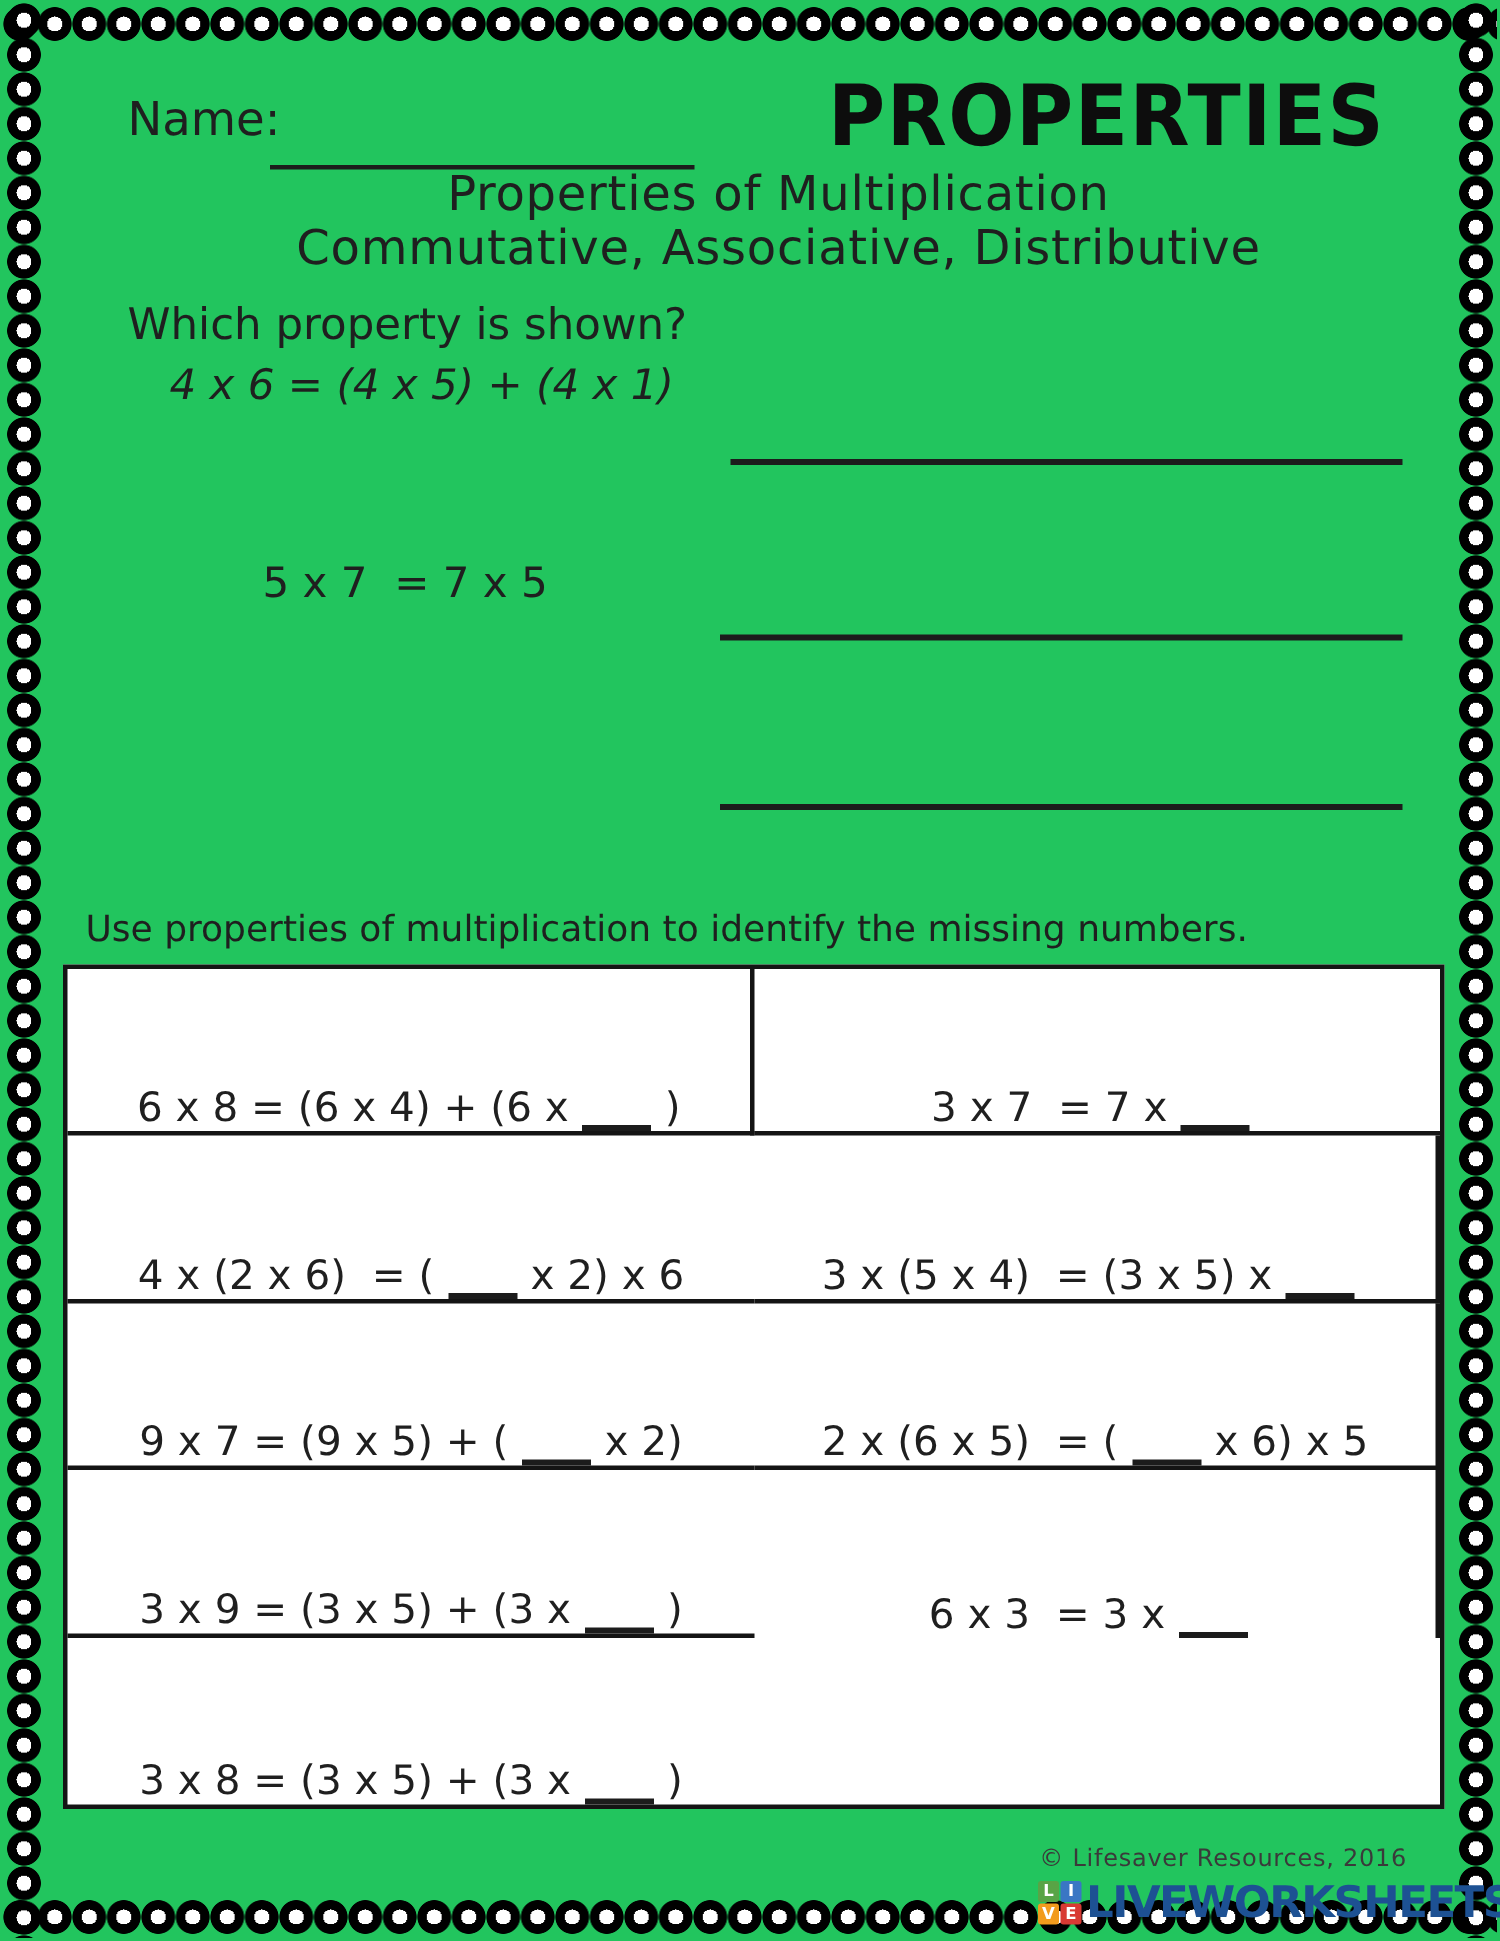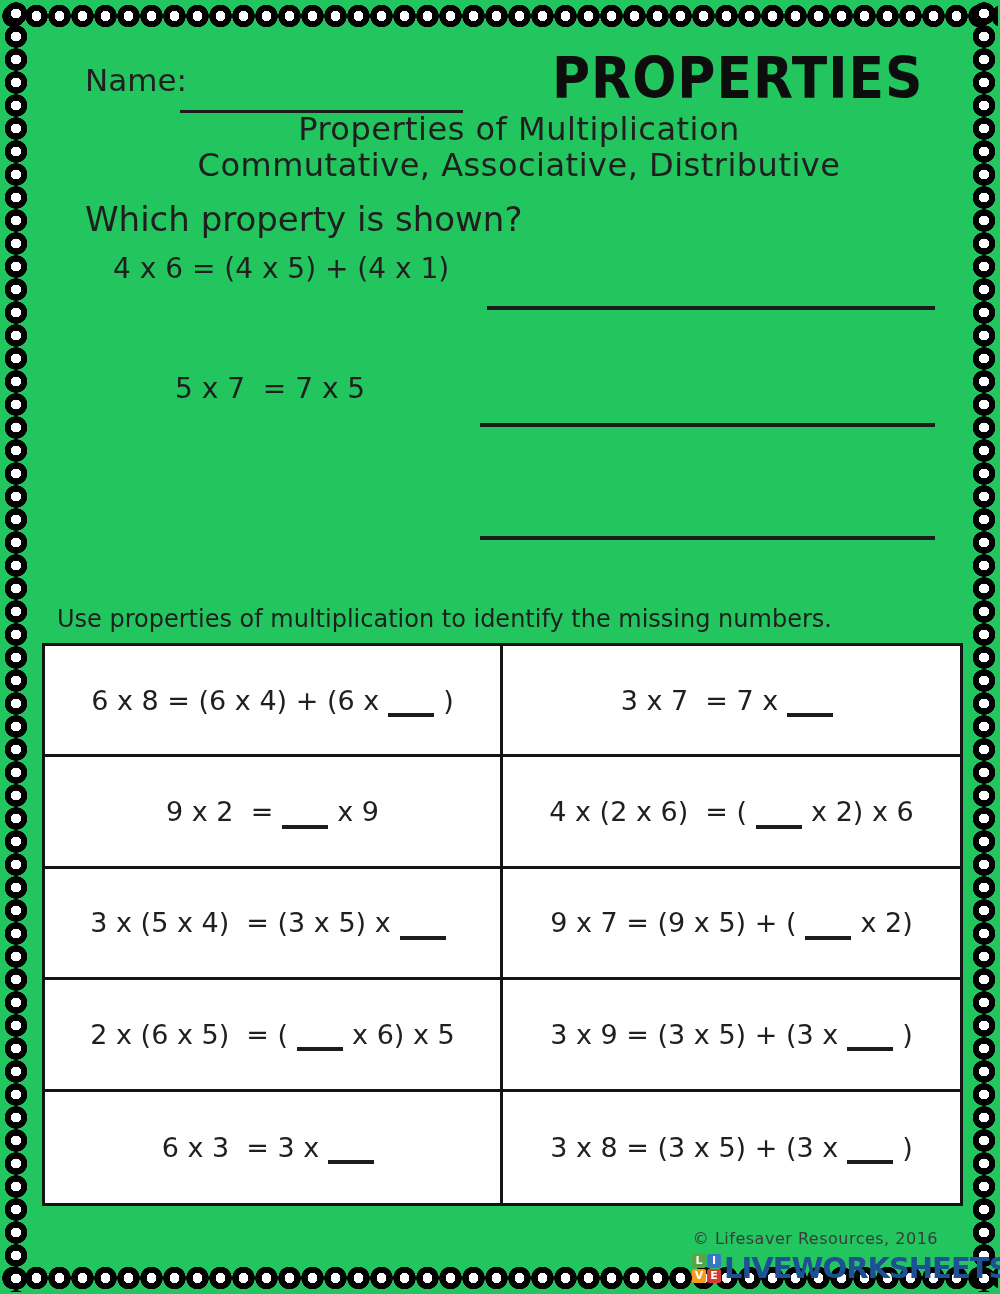--- a/index.html
+++ b/index.html
@@ -37,24 +37,24 @@
 
   .page-title {
     left:552px; top:46px; font-size:52px; font-weight:800;
     letter-spacing:1px; transform:scaleY(1.08); transform-origin:top left;
     color:#0d0d0d;
   }
   .subtitle { left:0; width:1000px; text-align:center; font-size:32px; letter-spacing:0.5px;margin-left:19px; }
   .subtitle-1 { top:110px; }
   .subtitle-2 { top:146px; }
 
-  .sec1-heading { left:85px; top:199px; font-size:34px; }
+  .sec1-heading { left:85px; top:199px; font-size:29px; }
 
   .problem-eq { font-size:28px; }
-  .eq-1 { left:113px; top:252px; }
+  .eq-1 { left:113px; top:240px;font-style:italic; }
   .eq-2 { left:175px; top:372px; }
   .eq-3 { left:100px; top:492px; }
 
   .answer-line { border-top:4px solid #1c1c1c; height:0; }
   .ans-1 { left:487px; top:306px; width:448px; }
   .ans-2 { left:480px; top:423px; width:455px; }
   .ans-3 { left:480px; top:536px; width:455px; }
 
   .instructions {
     left:57px; top:565px; width:880px;
@@ -64,21 +64,21 @@
   .mn-table {
     left:42px; top:643px; width:921px; height:563px;
     border:3px solid #141414;
     display:grid;
     grid-template-columns:458px 1fr;
     grid-template-rows:repeat(5, 1fr);
     background:#ffffff;
     box-sizing:border-box;
   }
   .cell {
-    display:flex; align-items:center; justify-content:center;
+    display:flex; align-items:flex-end; justify-content:center;
     font-size:27px;
     border-bottom:3px solid #141414;
   }
   .cell.col-left { border-right:3px solid #141414; }
   .cell.row-last { border-bottom:none; }
   .cell .eq-part { white-space:pre; }
   .blank {
     display:inline-block; width:46px; height:30px;
     border-bottom:4px solid #1c1c1c;
     vertical-align:-16px; margin:0 9px;
@@ -141,25 +141,20 @@
       <span class="eq-part">6 x 8 = (6 x 4) + (6 x</span>
         <span class="blank"></span>
         <span class="eq-part">)</span>
     </div>
     <div class="cell">
       <span class="eq-part">3 x 7  = 7 x</span>
         <span class="blank"></span>
         <span class="eq-part"></span>
     </div>
 
-    <div class="cell col-left">
-      <span class="eq-part">9 x 2  =</span>
-        <span class="blank"></span>
-        <span class="eq-part">x 9</span>
-    </div>
     <div class="cell">
       <span class="eq-part">4 x (2 x 6)  = (</span>
         <span class="blank"></span>
         <span class="eq-part">x 2) x 6</span>
     </div>
 
     <div class="cell col-left">
       <span class="eq-part">3 x (5 x 4)  = (3 x 5) x</span>
         <span class="blank"></span>
         <span class="eq-part"></span>

